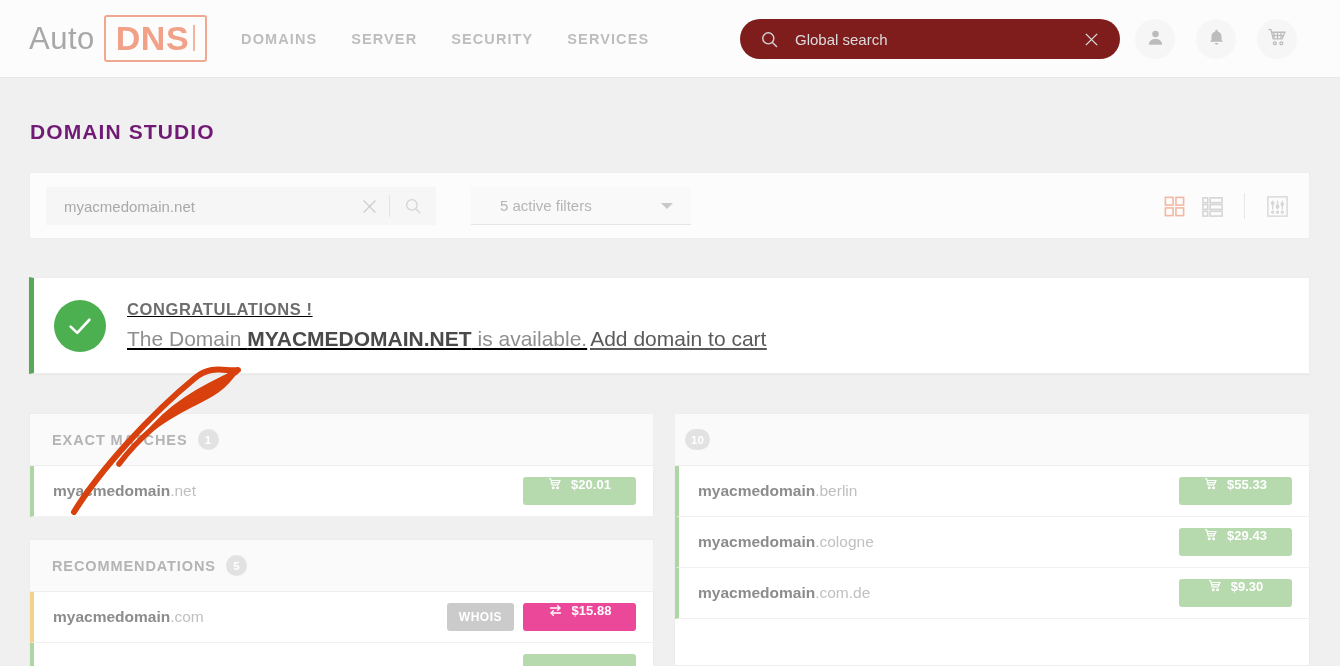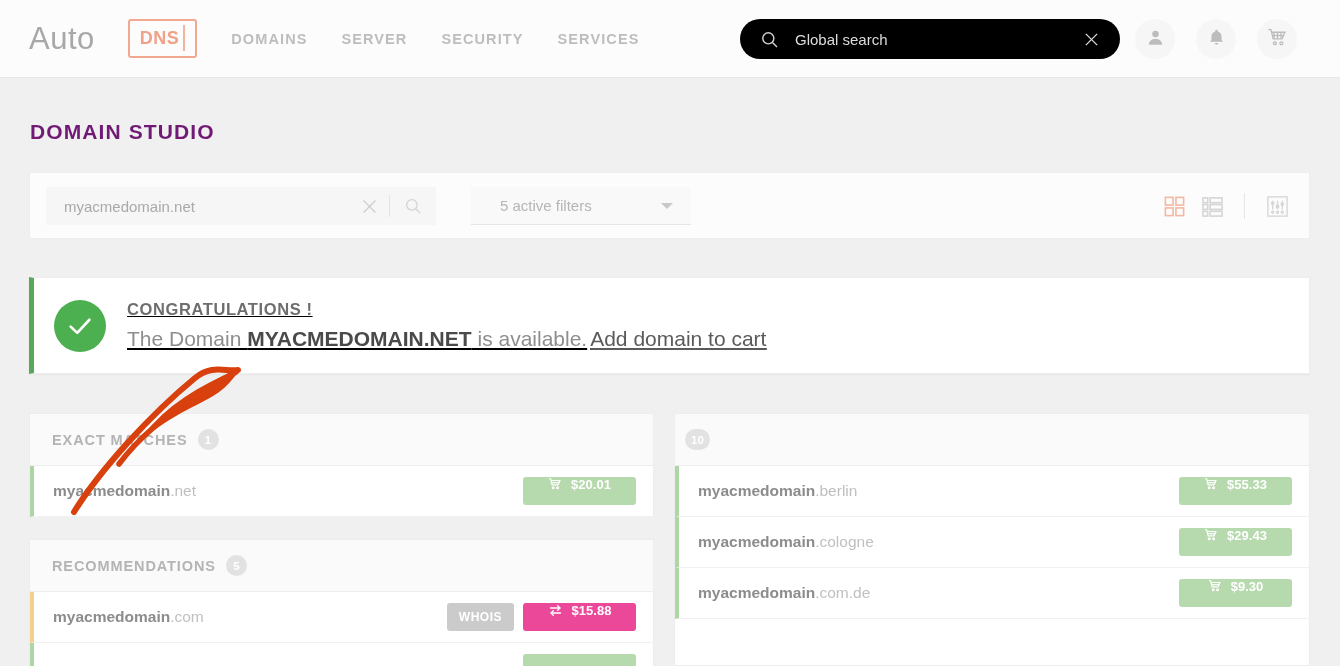--- a/index.html
+++ b/index.html
@@ -11,50 +11,50 @@
   }
 
   
   .topbar {
     position: absolute; left: 0; top: 0;
     width: 1340px; height: 78px;
     background: #fcfcfc;
     border-bottom: 1px solid #e8e8e8;
     display: flex; align-items: center;
   }
-  .logo { display: flex; align-items: center; margin-left: 29px; gap: 24px; }
+  .logo { display: flex; align-items: center; margin-left: 29px; }
   .logo-auto {
     font-size: 31px; color: #a8a8a8; font-weight: 400;
     letter-spacing: .5px; line-height: 1;
   }
   .logo-box {
     margin-left: 9px;
     border: 2px solid #f0a890;
     border-radius: 3px;
     padding: 4px 10px 5px 10px;
     display: flex; align-items: center;
   }
   .logo-dns {
-    font-size: 18px; font-weight: bold; color: #f0a188;
+    font-size: 34px; font-weight: bold; color: #f0a188;
     letter-spacing: .5px; line-height: 1;
   }
   .logo-caret {
     width: 2px; height: 26px; background: #f3b49e; margin-left: 4px;
   }
 
   .nav { display: flex; align-items: center; margin-left: 34px; gap: 34px; }
   .nav-item {
     font-size: 14.5px; font-weight: bold; color: #bdbdbd;
     letter-spacing: 1.1px; cursor: pointer; white-space: nowrap;
   }
 
   .globalsearch {
     position: absolute; left: 740px; top: 19px;
     width: 380px; height: 40px;
-    background: #000000; border-radius: 20px;
+    background: #7f1d1d; border-radius: 20px;
     display: flex; align-items: center;
   }
   .gs-icon { margin-left: 20px; display: flex; }
   .gs-input {
     flex: 1; border: none; background: transparent; outline: none;
     margin-left: 16px; font-size: 15px; color: #b5b5b5;
     font-family: "Liberation Sans", sans-serif;
   }
   .gs-input::placeholder { color: #dcdcdc; }
   .gs-clear { margin-right: 20px; cursor: pointer; display: flex; }

